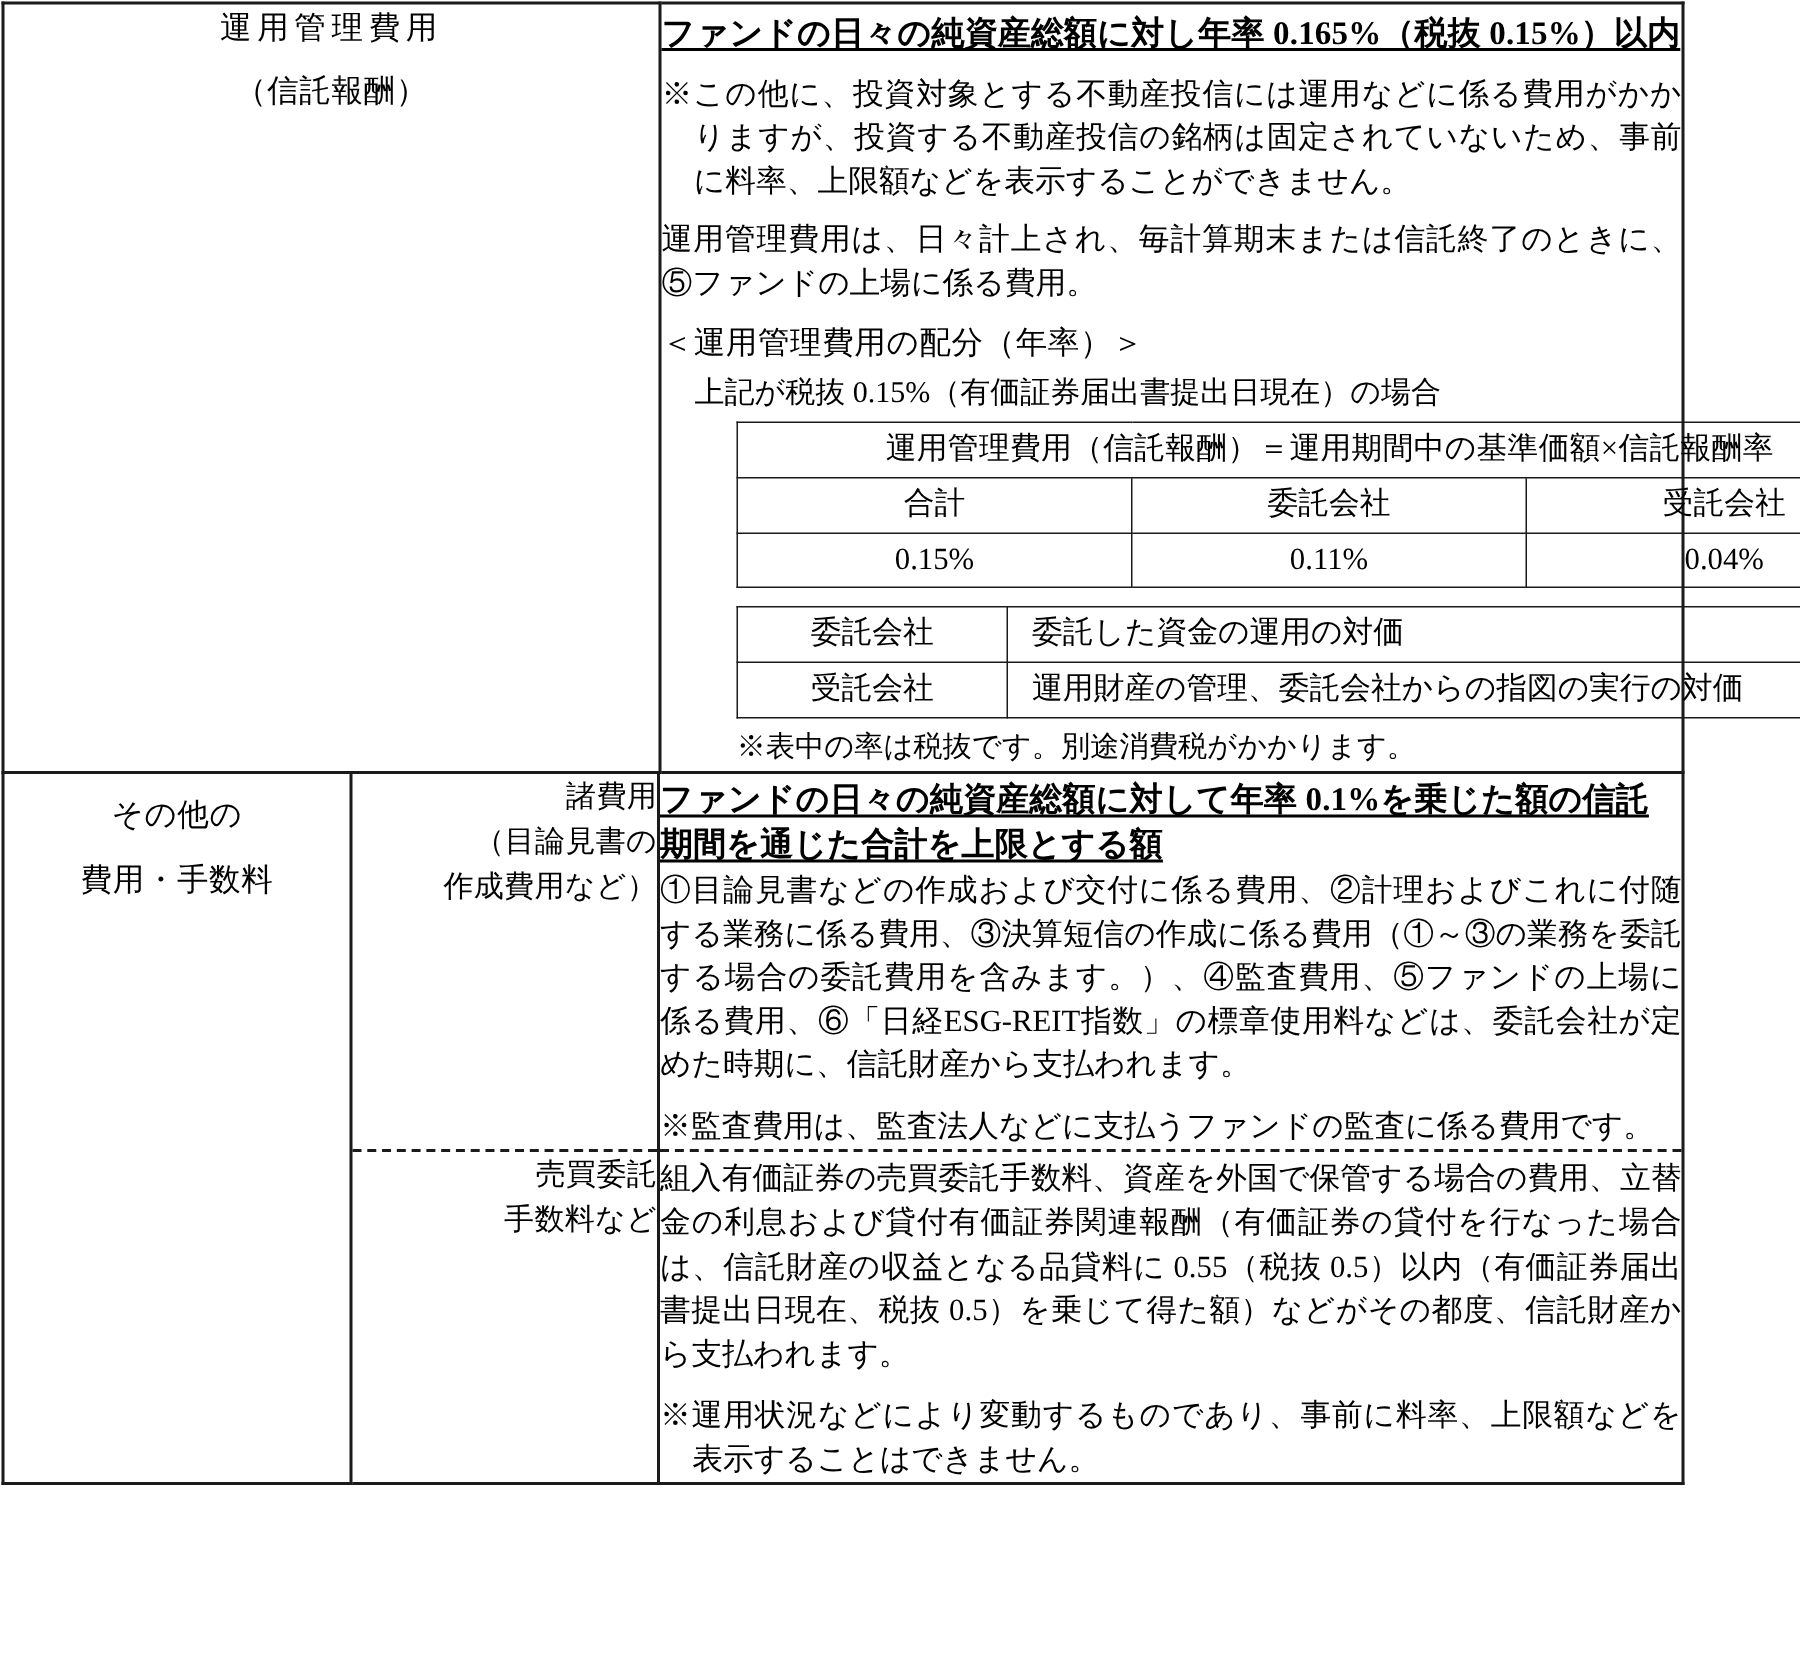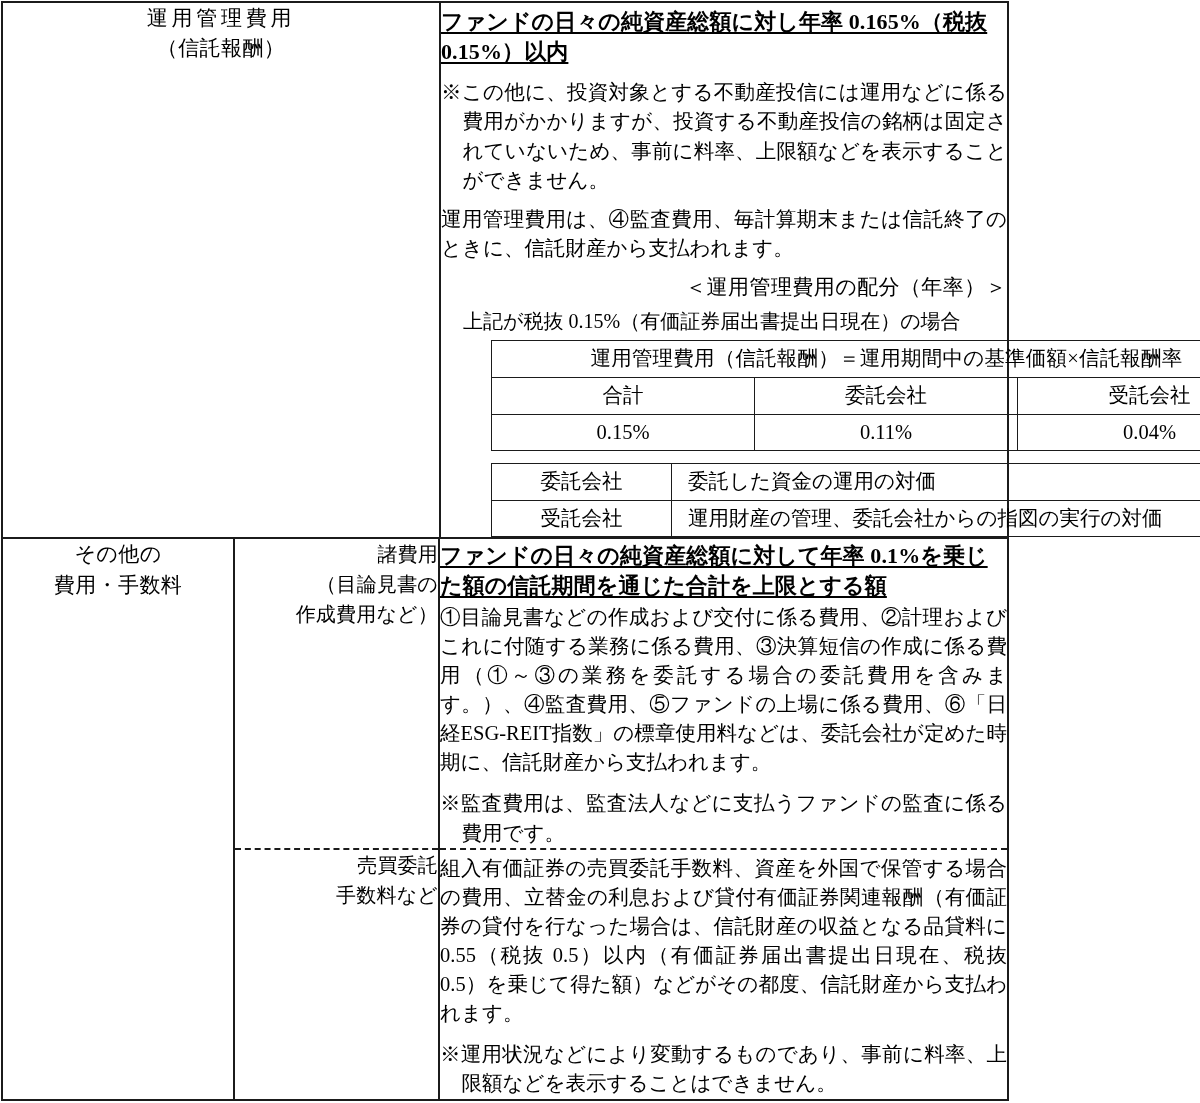--- a/index.html
+++ b/index.html
@@ -15,38 +15,38 @@
     overflow: hidden;
   }
   .page {
     width: 1200px;
     height: 1103px;
     box-sizing: border-box;
     position: relative;
   }
   table.outer {
     border-collapse: collapse;
-    width: 1008px;
+    width: 1122px;
     margin: 1px 0 0 1px;
     table-layout: fixed;
   }
   table.outer > tbody > tr > td {
     border: 2px solid #1b1b1b;
     vertical-align: top;
     padding: 0;
   }
   .label-cell {
     text-align: center;
     vertical-align: middle;
     font-size: 21px;
     line-height: 1.45;
     padding: 6px 4px;
   }
   .label-cell .l1 { letter-spacing: 0.18em; }
-  .label-cell .l2 { letter-spacing: 0.02em; }
+  .label-cell .l2 { letter-spacing: 0.02em; margin-top: 12px; }
   .sub-label-cell {
     font-size: 20px;
     line-height: 1.5;
     vertical-align: middle;
     padding: 8px 10px 8px 14px;
     letter-spacing: 0.01em;
     text-align: right;
   }
   .content-cell {
     padding: 8px 10px 10px 12px;
@@ -67,21 +67,21 @@
     text-align: justify;
     text-justify: inter-ideograph;
   }
   .para.hang {
     padding-left: 1.05em;
     text-indent: -1.05em;
     margin-top: 12px;
   }
   .para.last { margin-bottom: 0; }
   .center-title {
-    text-align: right;
+    text-align: left;
     font-size: 21px;
     margin: 10px 0 4px 0;
     letter-spacing: 0.02em;
   }
   .note-line {
     font-size: 20px;
     margin: 0 0 5px 0;
     padding-left: 22px;
   }
   table.inner {
@@ -153,21 +153,21 @@
     </colgroup>
     <tbody>
       <tr>
         <td class="label-cell" colspan="2">
           <div class="l1">運用管理費用</div>
           <div class="l2">（信託報酬）</div>
         </td>
         <td class="content-cell">
           <div class="heading">ファンドの日々の純資産総額に対し年率 0.165%（税抜 0.15%）以内</div>
           <div class="para hang">※この他に、投資対象とする不動産投信には運用などに係る費用がかかりますが、投資する不動産投信の銘柄は固定されていないため、事前に料率、上限額などを表示することができません。</div>
-          <div class="para">運用管理費用は、④監査費用、毎計算期末または信託終了のときに、信託財産から支払われます。</div>
+          <div class="para">運用管理費用は、日々計上され、毎計算期末または信託終了のときに、⑤ファンドの上場に係る費用。</div>
           <div class="center-title">＜運用管理費用の配分（年率）＞</div>
           <div class="note-line">上記が税抜 0.15%（有価証券届出書提出日現在）の場合</div>
 
           <table class="inner">
             <colgroup>
               <col style="width:263px">
               <col style="width:263px">
               <col style="width:264px">
             </colgroup>
             <tbody>
@@ -193,20 +193,21 @@
                 <td class="k">委託会社</td>
                 <td class="v">委託した資金の運用の対価</td>
               </tr>
               <tr>
                 <td class="k">受託会社</td>
                 <td class="v">運用財産の管理、委託会社からの指図の実行の対価</td>
               </tr>
             </tbody>
           </table>
 
+          <div class="tail-note">※表中の率は税抜です。別途消費税がかかります。</div>
         </td>
       </tr>
 
       <tr>
         <td class="label-cell">
           <div class="l2">その他の</div>
           <div class="l2">費用・手数料</div>
         </td>
         <td colspan="2">
           <table class="mid-row-inner">

